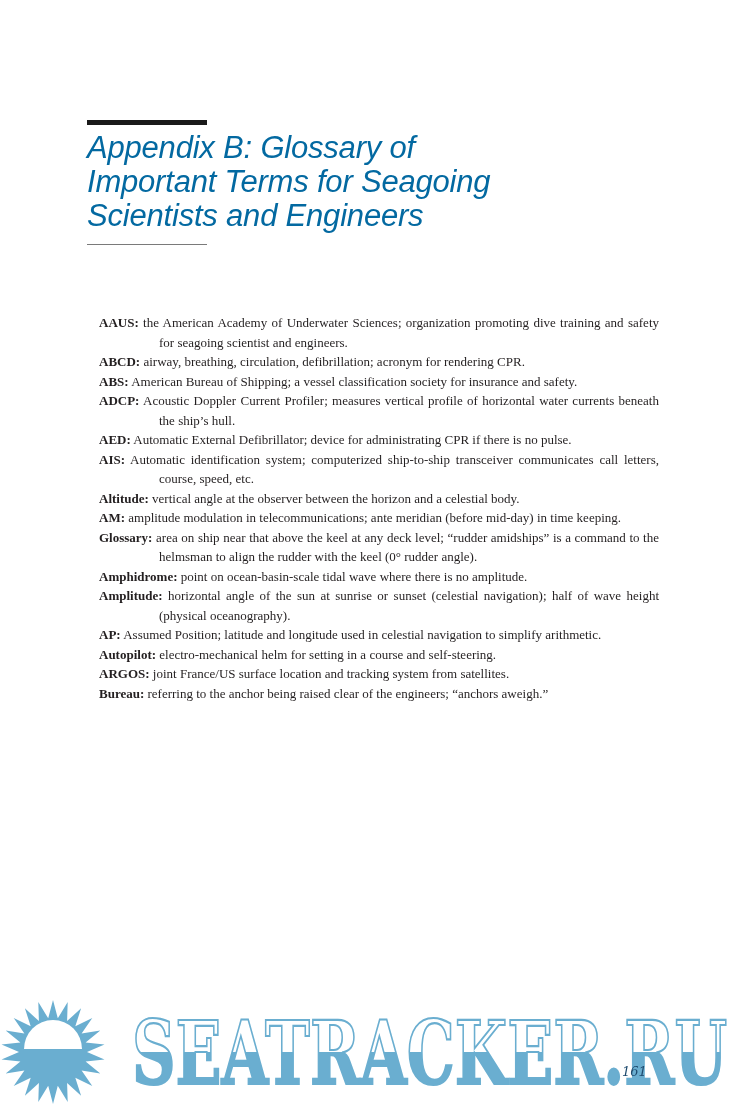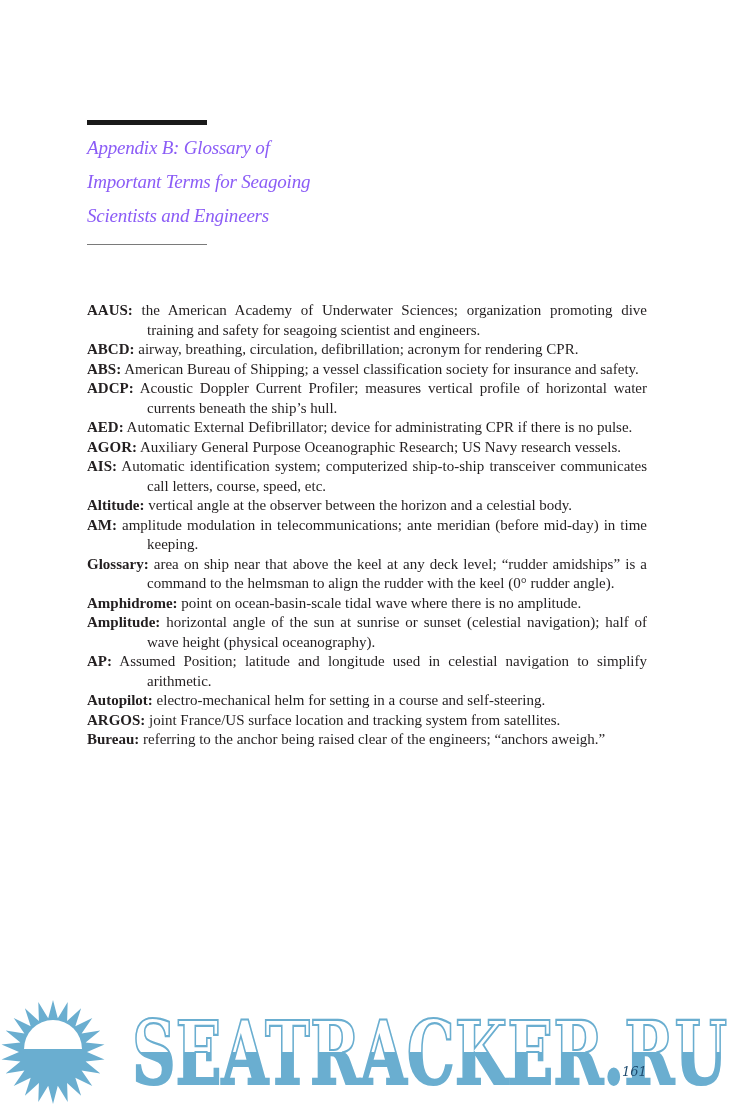--- a/index.html
+++ b/index.html
@@ -22,46 +22,46 @@
       width: 120px;
       height: 5px;
       background: #1a1a1a;
     }
     .title {
       position: absolute;
       left: 87px;
       top: 131px;
       width: 560px;
       margin: 0;
-      font-family: Liberation Serif, serif;
+      font-family: Liberation Sans, sans-serif;
       font-style: italic;
       font-weight: normal;
-      font-size: 19px;
+      font-size: 31px;
       line-height: 34px;
       letter-spacing: -0.2px;
-      color: #8b5cf6;
+      color: #0369a1;
     }
     .title span { display: block; white-space: nowrap; }
     .bottom-rule {
       position: absolute;
       left: 87px;
       top: 244px;
       width: 120px;
       height: 1px;
       background: #7a7a7a;
     }
     .glossary {
       position: absolute;
       left: 87px;
       top: 301px;
       width: 560px;
-      margin: 0;
+      margin: 12px;
       padding: 0;
       list-style: none;
-      font-size: 15px;
+      font-size: 13px;
       line-height: 19.5px;
     }
     .entry {
       margin: 0;
       padding-left: 60px;
       text-indent: -60px;
       text-align: justify;
       text-align-last: left;
     }
     .term {
@@ -96,21 +96,20 @@
 </h1>
 
 <div class="bottom-rule"></div>
 
 <ul class="glossary">
   <li class="entry"><span class="term">AAUS:</span> <span>the American Academy of Underwater Sciences; organization promoting dive training and safety for seagoing scientist and engineers.</span></li>
   <li class="entry"><span class="term">ABCD:</span> <span>airway, breathing, circulation, defibrillation; acronym for rendering CPR.</span></li>
   <li class="entry"><span class="term">ABS:</span> <span>American Bureau of Shipping; a vessel classification society for insurance and safety.</span></li>
   <li class="entry"><span class="term">ADCP:</span> <span>Acoustic Doppler Current Profiler; measures vertical profile of horizontal water currents beneath the ship’s hull.</span></li>
   <li class="entry"><span class="term">AED:</span> <span>Automatic External Defibrillator; device for administrating CPR if there is no pulse.</span></li>
-  <li class="entry"><span class="term">AGOR:</span> <span>Auxiliary General Purpose Oceanographic Research; US Navy research vessels.</span></li>
   <li class="entry"><span class="term">AIS:</span> <span>Automatic identification system; computerized ship-to-ship transceiver communicates call letters, course, speed, etc.</span></li>
   <li class="entry"><span class="term">Altitude:</span> <span>vertical angle at the observer between the horizon and a celestial body.</span></li>
   <li class="entry"><span class="term">AM:</span> <span>amplitude modulation in telecommunications; ante meridian (before mid-day) in time keeping.</span></li>
   <li class="entry"><span class="term">Glossary:</span> <span>area on ship near that above the keel at any deck level; “rudder amidships” is a command to the helmsman to align the rudder with the keel (0° rudder angle).</span></li>
   <li class="entry"><span class="term">Amphidrome:</span> <span>point on ocean-basin-scale tidal wave where there is no amplitude.</span></li>
   <li class="entry"><span class="term">Amplitude:</span> <span>horizontal angle of the sun at sunrise or sunset (celestial navigation); half of wave height (physical oceanography).</span></li>
   <li class="entry"><span class="term">AP:</span> <span>Assumed Position; latitude and longitude used in celestial navigation to simplify arithmetic.</span></li>
   <li class="entry"><span class="term">Autopilot:</span> <span>electro-mechanical helm for setting in a course and self-steering.</span></li>
   <li class="entry"><span class="term">ARGOS:</span> <span>joint France/US surface location and tracking system from satellites.</span></li>
   <li class="entry"><span class="term">Bureau:</span> <span>referring to the anchor being raised clear of the engineers; “anchors aweigh.”</span></li>

